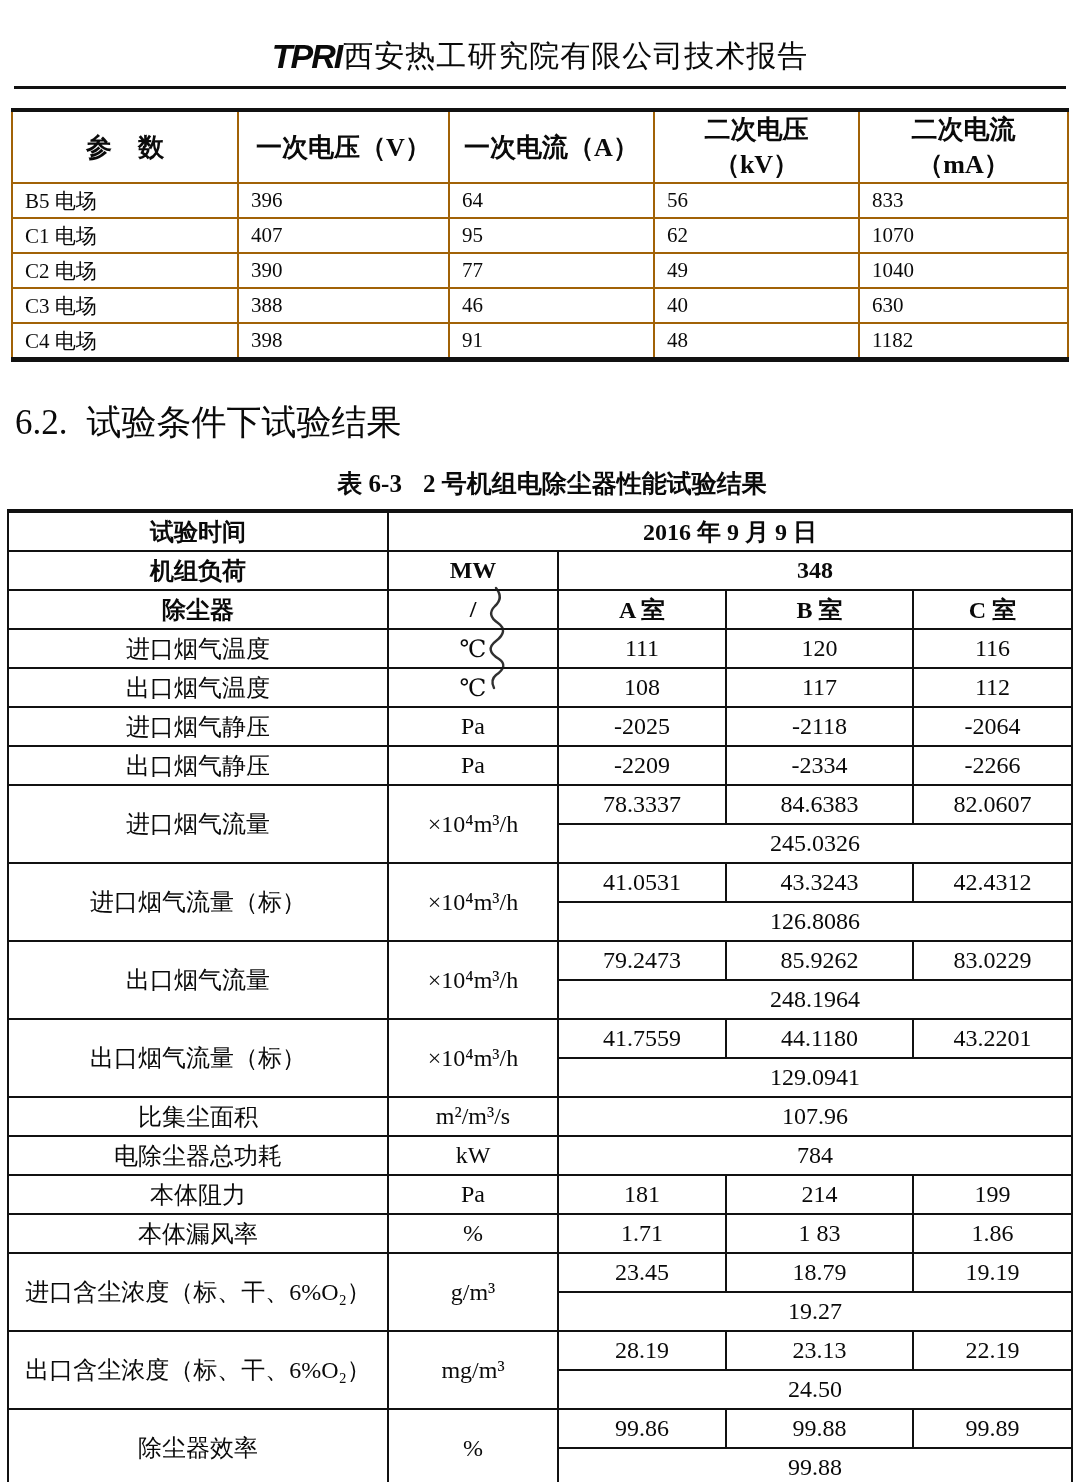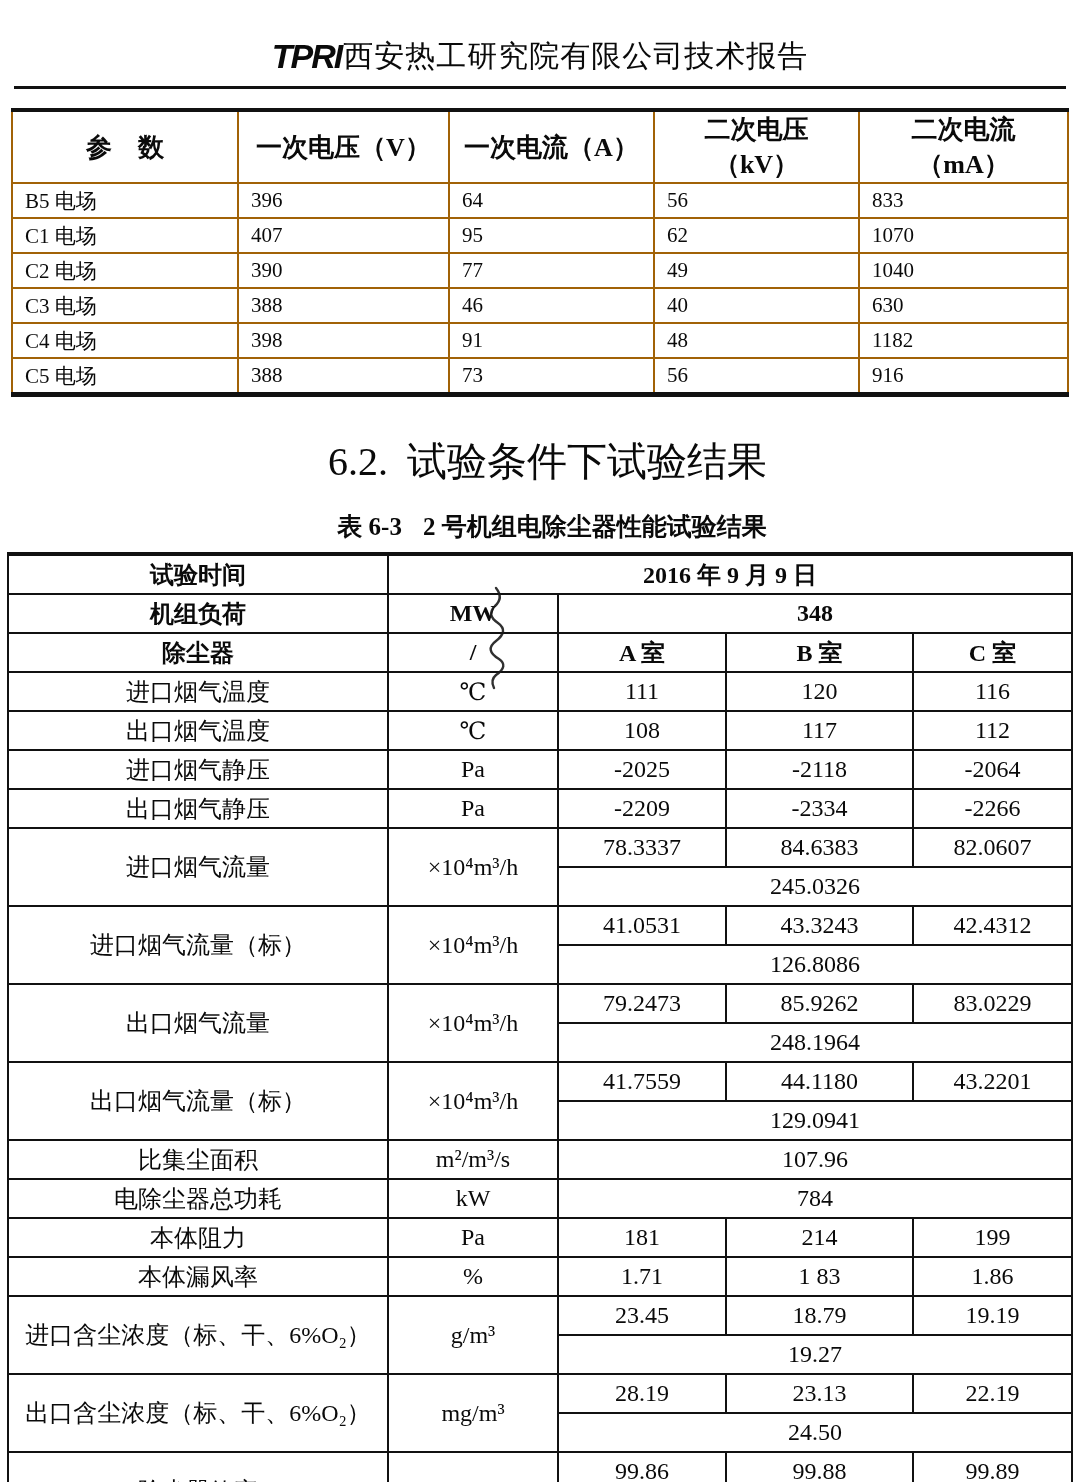--- a/index.html
+++ b/index.html
@@ -24,21 +24,21 @@
   td,th { overflow:hidden; }
   .t1 {
     width:1056px; margin:19px auto 0 auto;
     border:2px solid #111; border-top:4px solid #111; border-bottom:5px solid #111;
   }
   .t1 th, .t1 td { border:2px solid #a16207; padding:0 12px; }
   .t1 th { height:40px; font-size:26px; font-weight:bold; }
   .t1 td { height:33px; font-size:21px; }
 
   
-  .section-heading { margin:37px 0 12px 15px; font-size:40px; font-weight:500;text-align:center; }
+  .section-heading { margin:37px 0 12px 15px; font-size:35px; font-weight:500; }
   .section-heading .num { margin-right:19px; }
 
   
   .table-caption { text-align:center; font-size:25px; font-weight:bold; margin-top:21px;padding-left:24px; }
   .table-caption .cap-label { margin-right:21px; }
 
   
   .t2 {
     width:1064px; margin:9px auto 0 auto;
     border:2px solid #111; border-top:4px solid #111; border-bottom:6px solid #111;
@@ -105,27 +105,20 @@
           <td>40</td>
           <td>630</td>
         </tr>
         <tr>
           <td>C4 电场</td>
           <td>398</td>
           <td>91</td>
           <td>48</td>
           <td>1182</td>
         </tr>
-        <tr>
-          <td>C5 电场</td>
-          <td>388</td>
-          <td>73</td>
-          <td>56</td>
-          <td>916</td>
-        </tr>
       </tbody>
   </table>
 
   <div class="section-heading">
     <span class="num">6.2.</span><span>试验条件下试验结果</span>
   </div>
 
   <div class="table-caption">
     <span class="cap-label">表 6-3</span><span>2 号机组电除尘器性能试验结果</span>
   </div>

